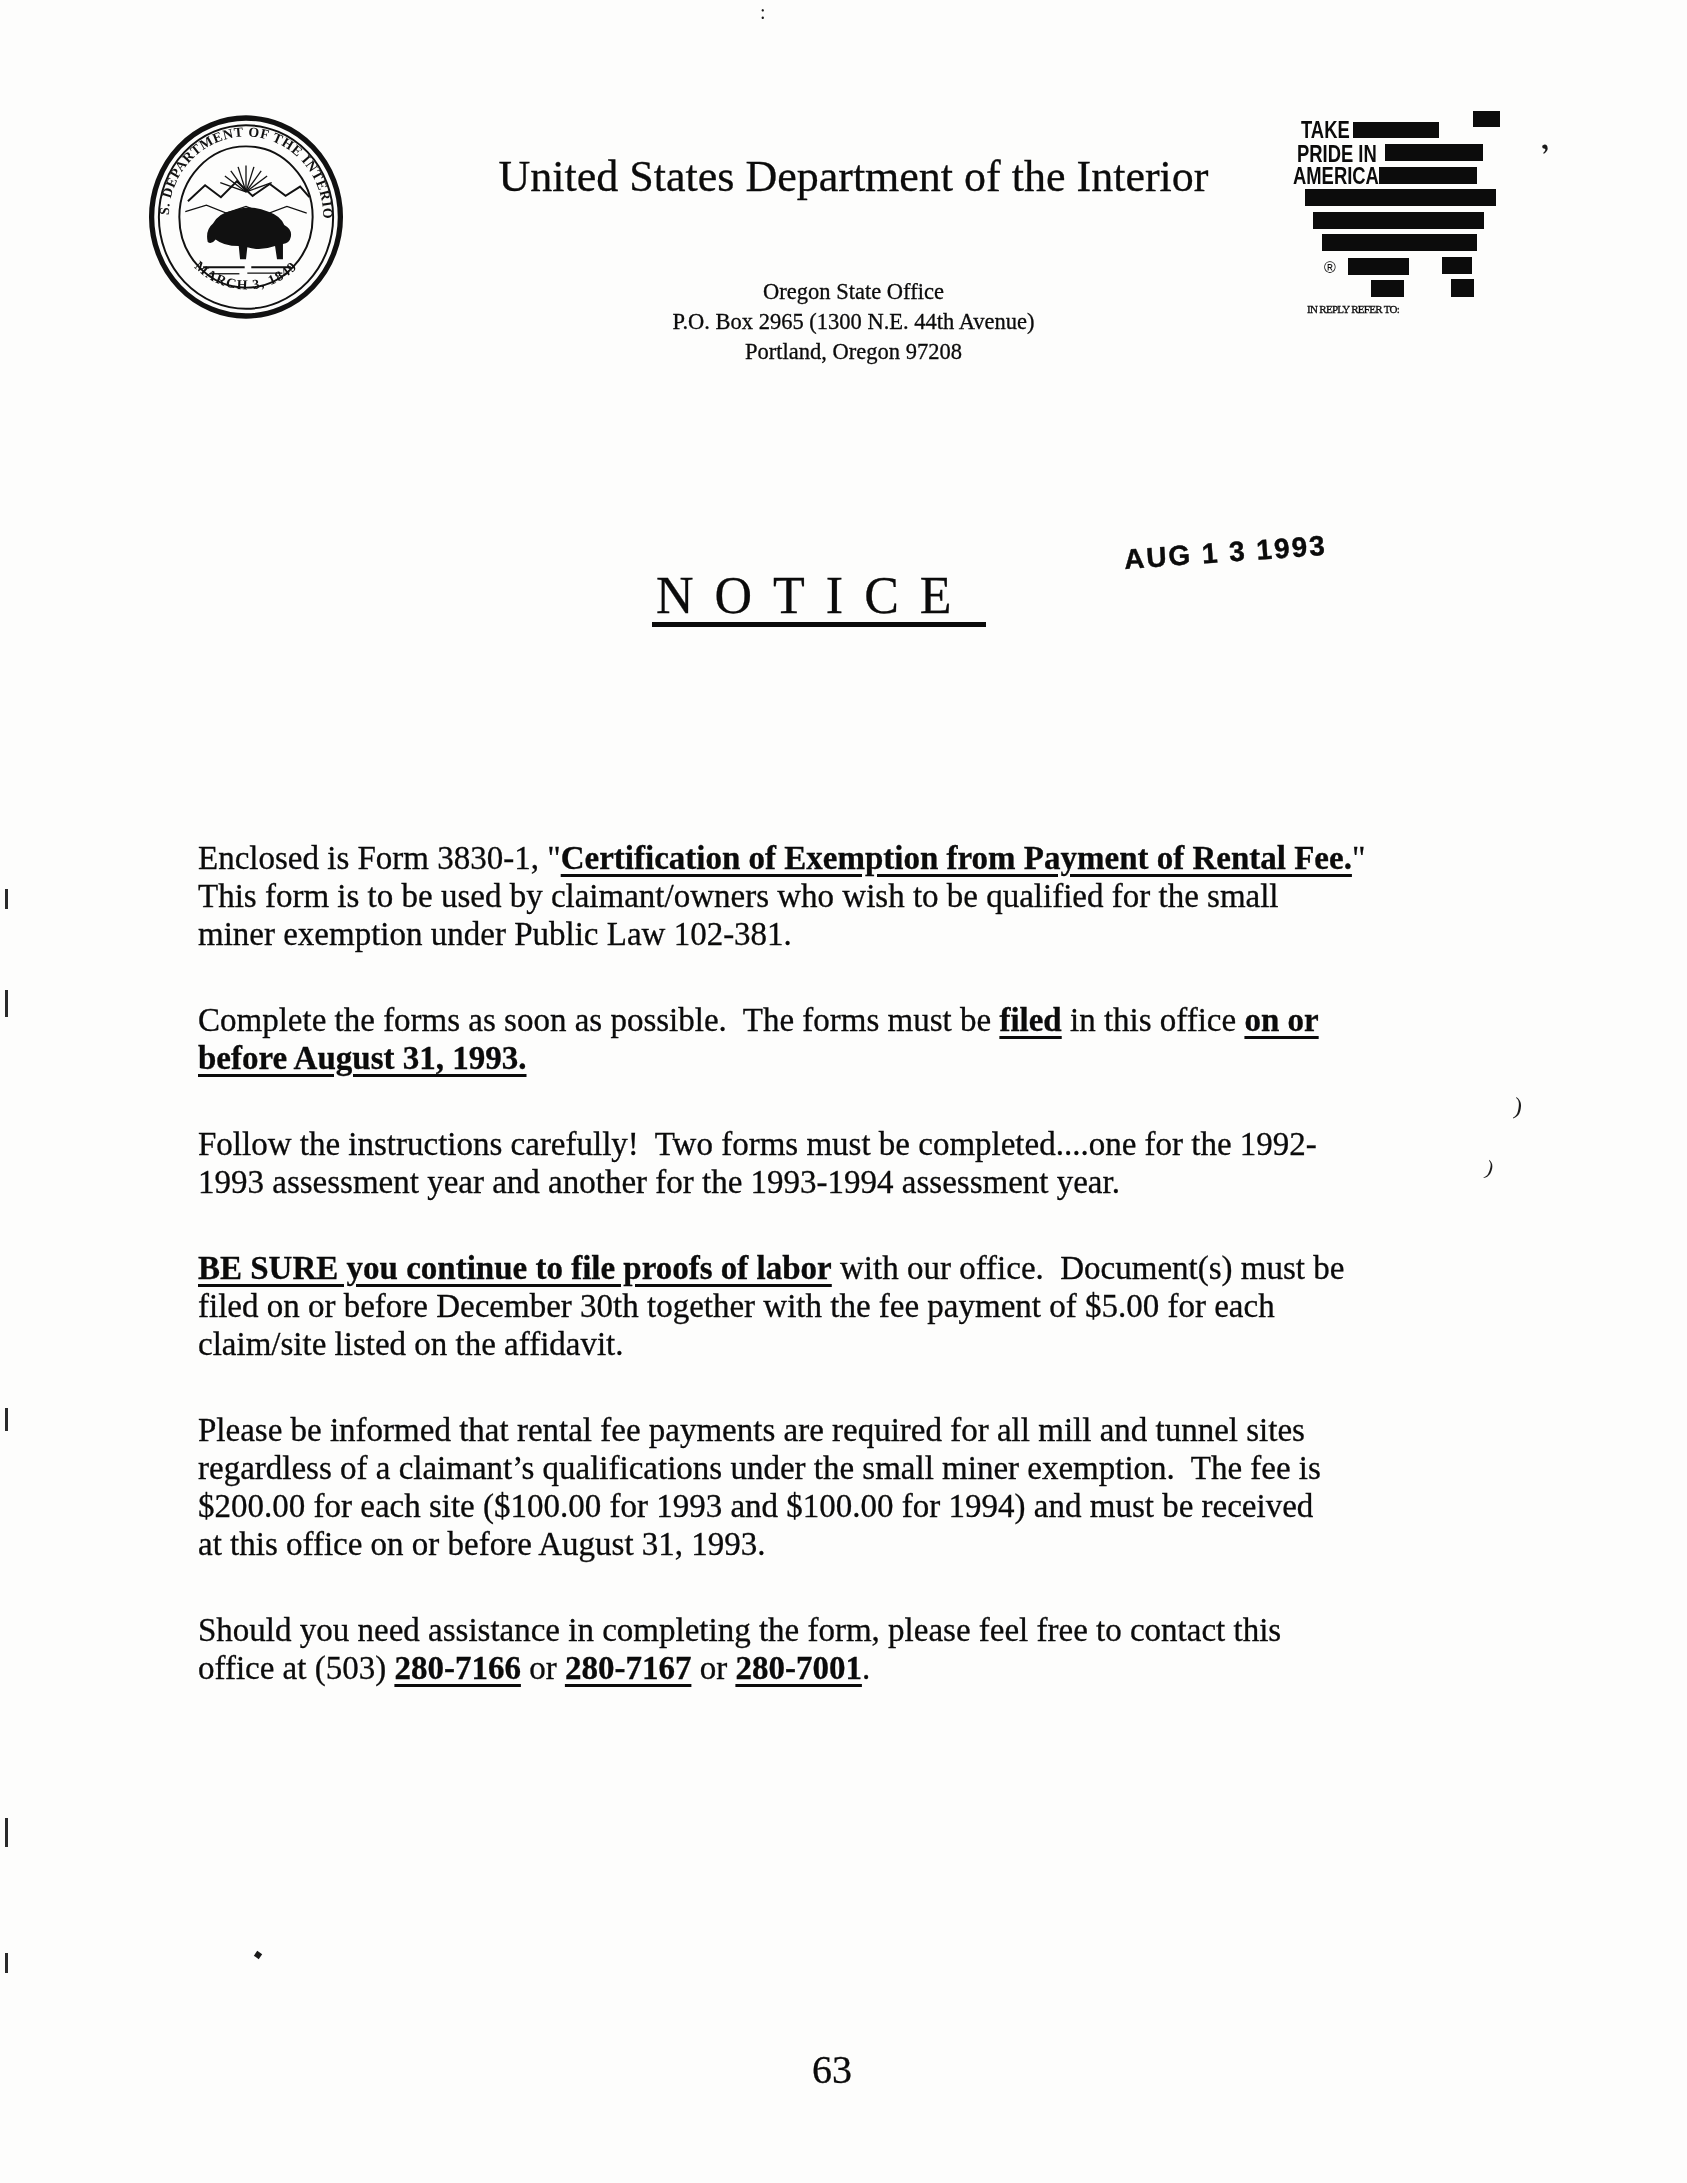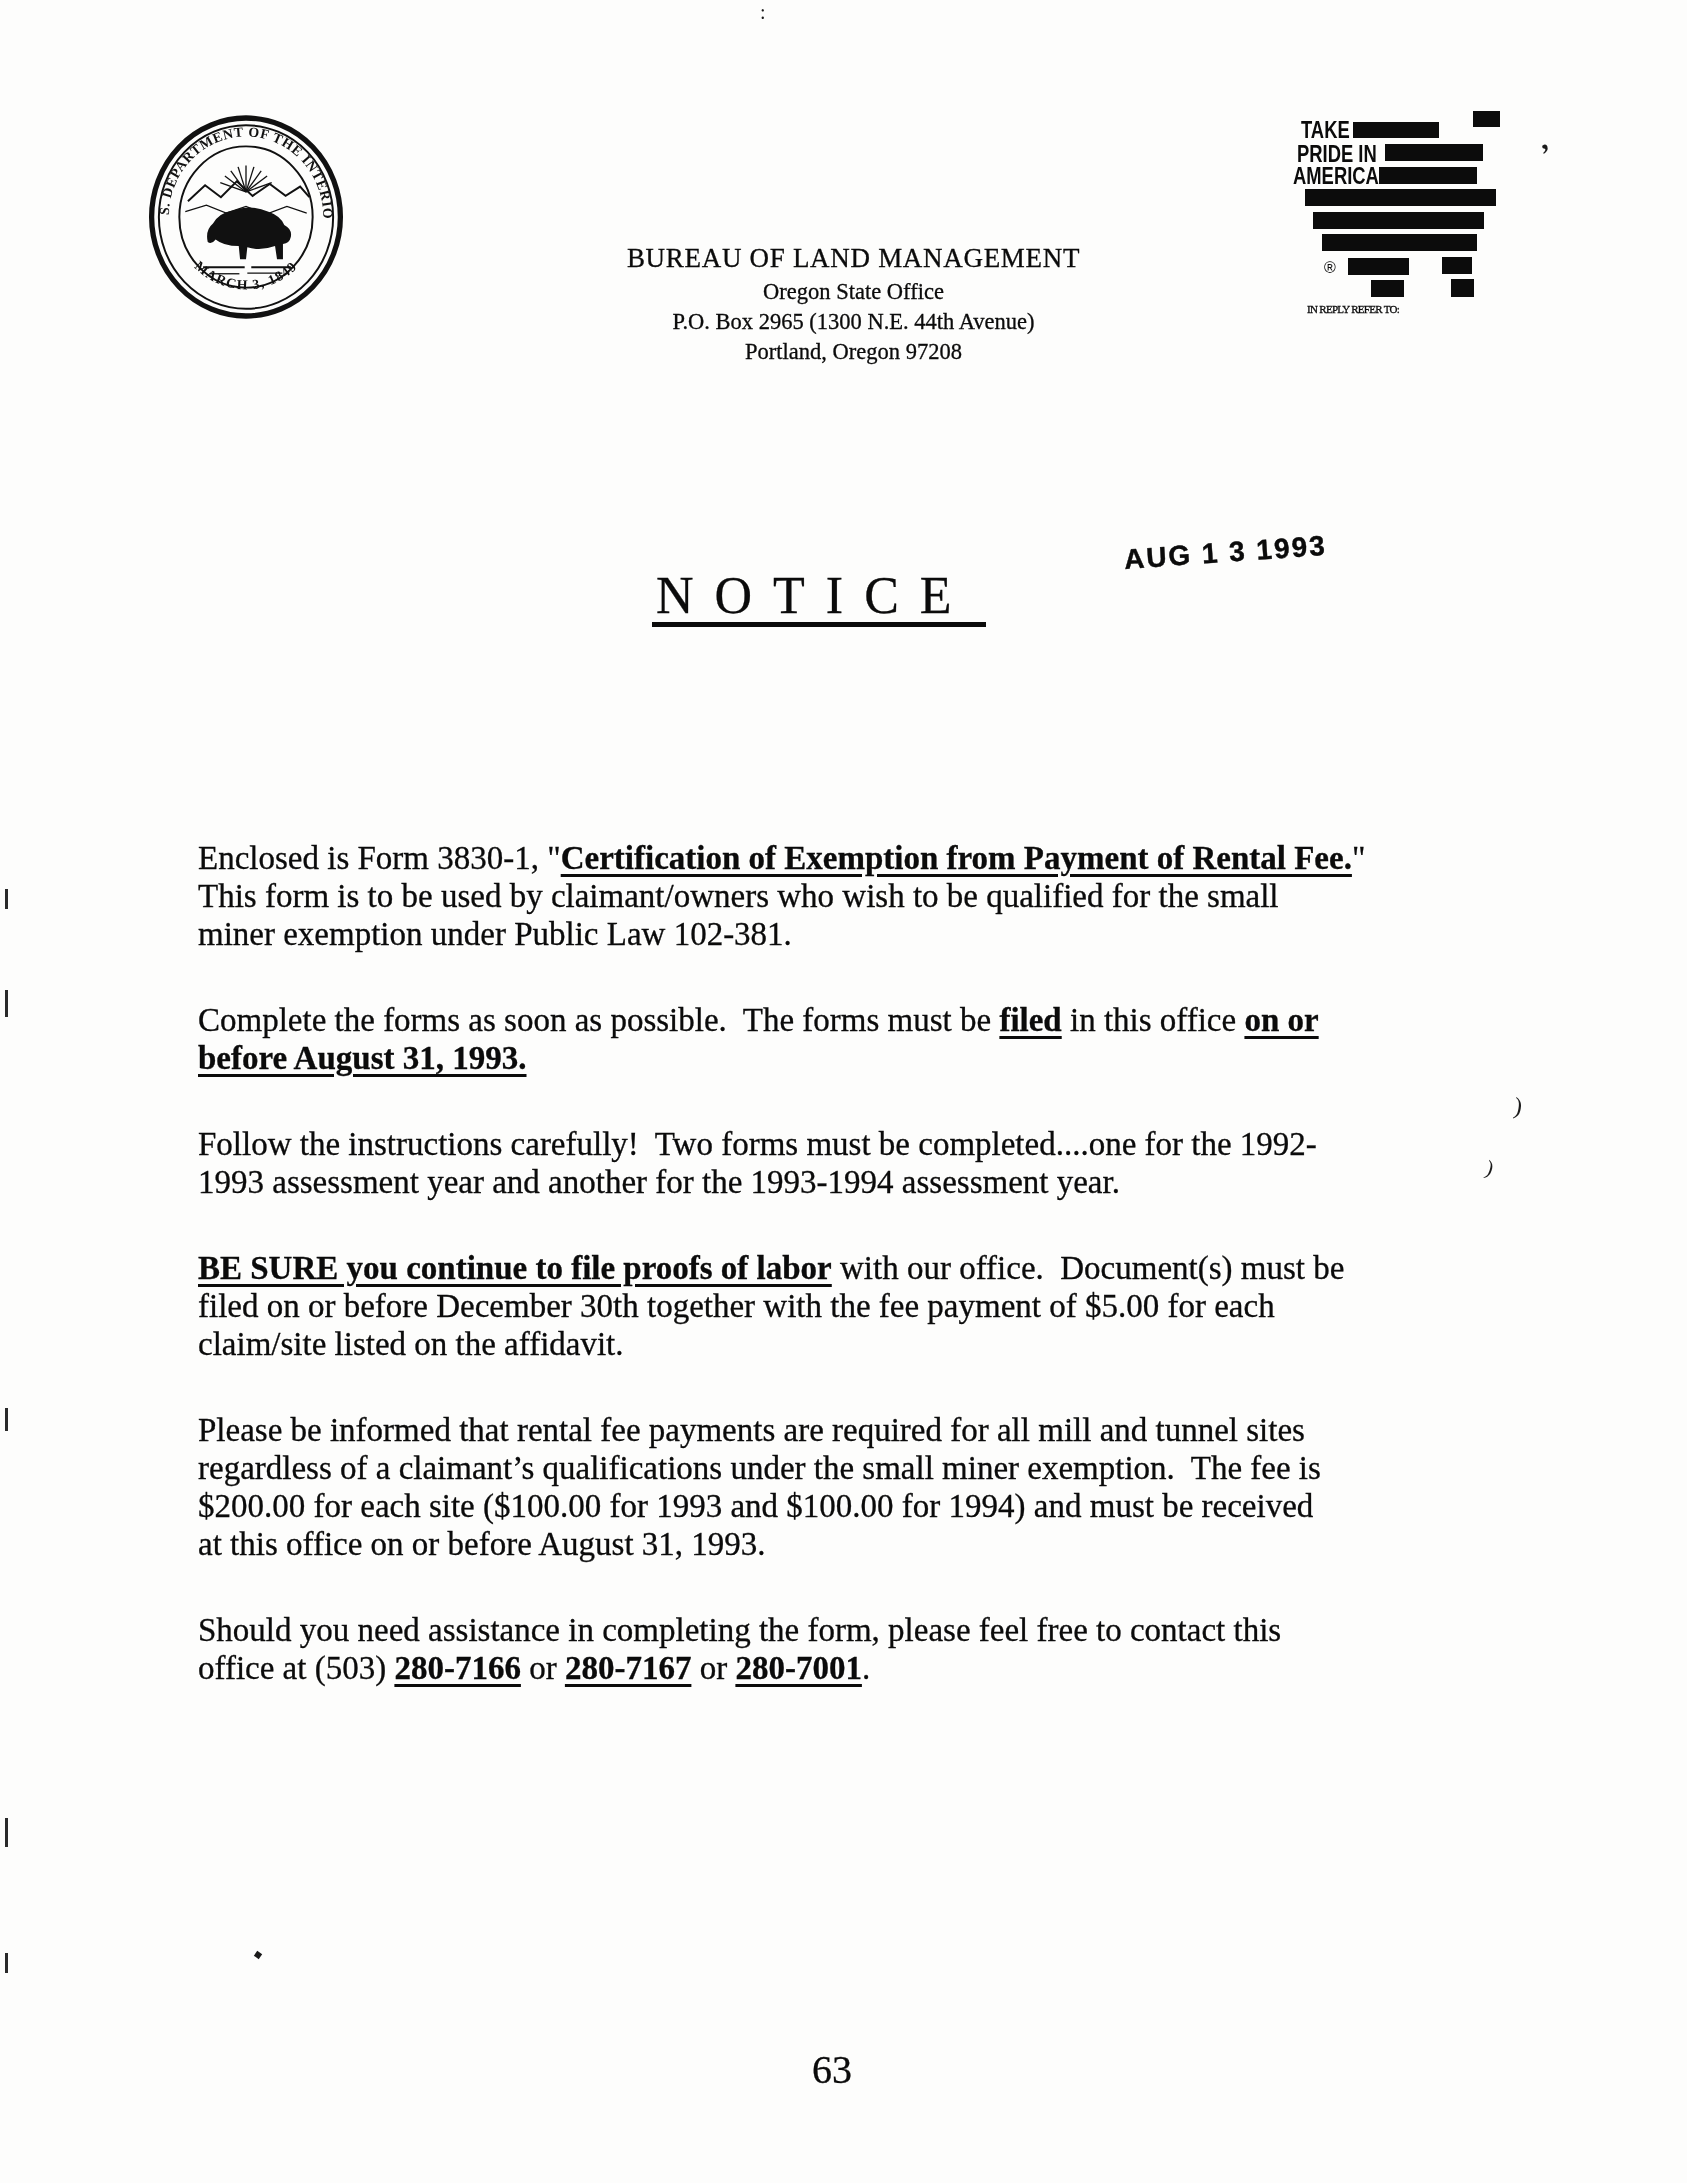--- a/index.html
+++ b/index.html
@@ -86,21 +86,21 @@
 
       <g stroke="#111">
         <line x1="85" y1="232" x2="148" y2="232" stroke-width="3"></line>
         <line x1="158" y1="232" x2="218" y2="232" stroke-width="3"></line>
         <line x1="95" y1="242" x2="140" y2="242" stroke-width="2"></line>
         <line x1="152" y1="241" x2="205" y2="241" stroke-width="2"></line>
       </g>
     </svg>
   </div>
 
-  <div class="hdr-line hdr-bureau">BUREAU OF LAND MANAGEMENT</div>
+  <div class="hdr-line hdr-title">United States Department of the Interior</div>
   <div class="hdr-line hdr-office">Oregon State Office</div>
   <div class="hdr-line hdr-address">P.O. Box 2965 (1300 N.E. 44th Avenue)</div>
   <div class="hdr-line hdr-city">Portland, Oregon 97208</div>
 
   <div class="tp">
     <div class="tp-bar" style="left:187px;top:0;width:26.5px;height:16px;"></div>
     <div class="tp-bar" style="left:67px;top:10.6px;width:86px;height:16.5px;"></div>
     <div class="tp-bar" style="left:99px;top:33px;width:98px;height:17px;"></div>
     <div class="tp-bar" style="left:93px;top:56px;width:98px;height:17px;"></div>
     <div class="tp-bar" style="left:18.5px;top:78px;width:191px;height:17px;"></div>

